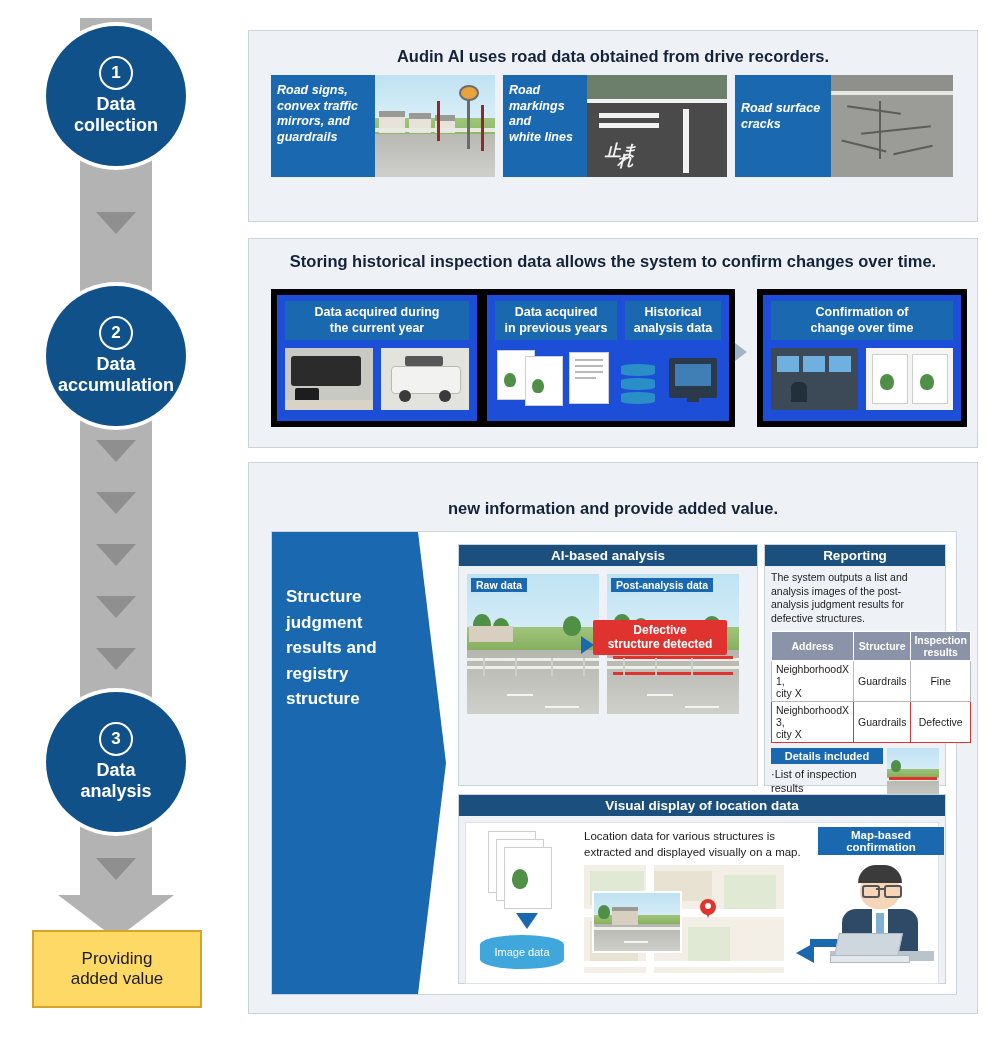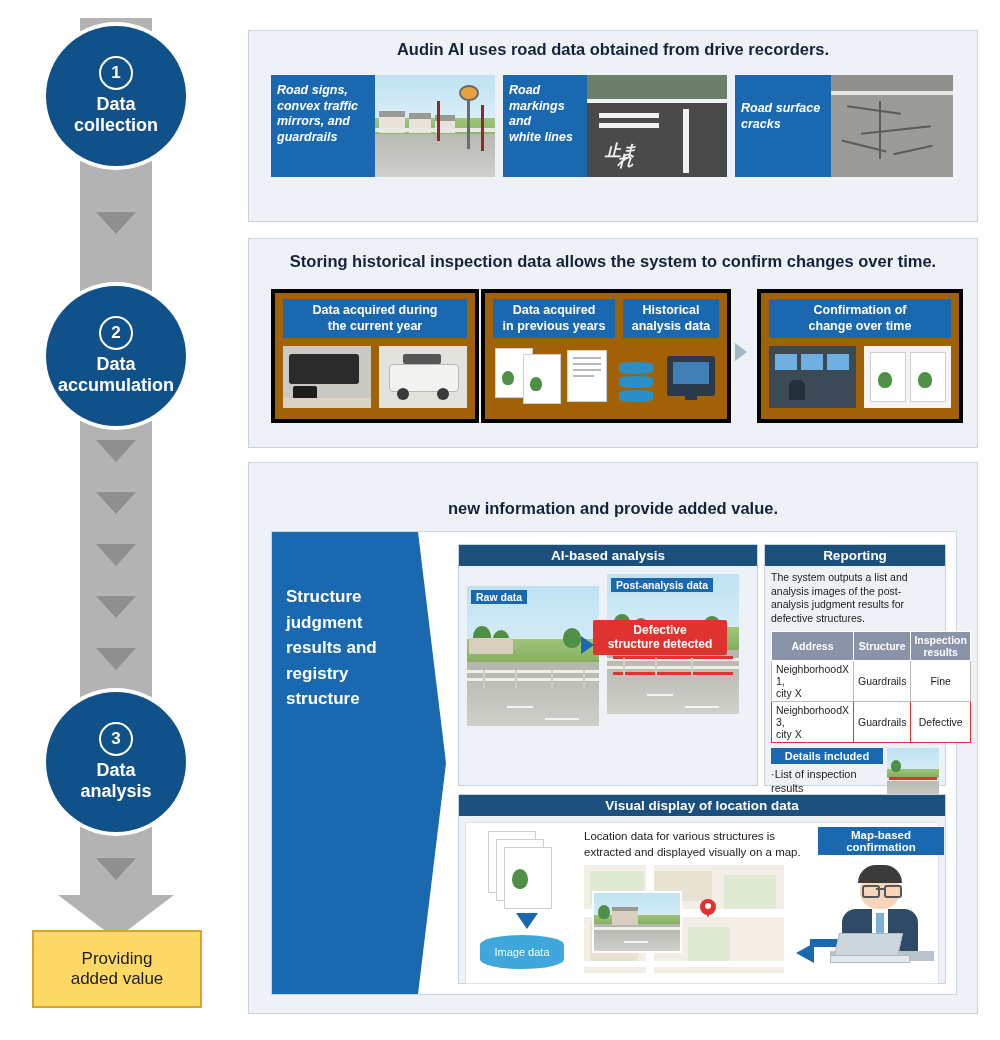--- a/index.html
+++ b/index.html
@@ -48,21 +48,21 @@
   .sceneB .kanji{position:absolute;color:#f2f2f2;font-size:16px;font-weight:bold;}
 
   
   .sceneC{width:100%;height:100%;background:#9b9b97;position:relative}
   .sceneC .crk{position:absolute;background:#5c5c58;}
   .sceneC .edge{position:absolute;background:#e6e6e2;}
 
   
   #panel2{left:248px;top:238px;width:728px;height:208px;}
   #p2-title{position:absolute;left:0;right:0;top:12px;}
-  .p2-group{position:absolute;top:50px;background:#a16207;border:4px solid #000000;}
+  .p2-group{position:absolute;top:50px;background:#1d4ed8;border:6px solid #000000;}
   .blue-cap{background:#1a69b0;color:#fff;font-size:12.5px;font-weight:bold;text-align:center;line-height:1.25;padding:4px 2px;}
   .photo{background:#c9c9c4;position:relative;overflow:hidden;}
   .docs{background:#fff;border:1px solid #cfcfcf;position:relative}
   .cyl{background:#2a8fc7;border-radius:50%/22%;}
   .arrowR{width:0;height:0;border-top:9px solid transparent;border-bottom:9px solid transparent;border-left:12px solid #9fb6c6;}
 
   
   #panel3{left:248px;top:462px;width:728px;height:550px;}
   #p3-title{position:absolute;left:0;right:0;top:14px;}
   #p3-body{position:absolute;left:22px;top:68px;width:684px;height:462px;background:#fff;border:1px solid #cdd6de;}
@@ -142,21 +142,21 @@
 </div>
 
 <div id="value-box">
   <div>
     <span>Providing</span><br>
     <span>added value</span>
   </div>
 </div>
 
 <div id="panel1" class="panel">
-  <div class="panel-title" style="position:absolute;left:0;right:0;top:8px;">Audin AI uses road data obtained from drive recorders.</div>
+  <div class="panel-title" style="position:absolute;left:0;right:0;top:15px;">Audin AI uses road data obtained from drive recorders.</div>
 
   <div id="p1-inner">
 
     <div class="p1-card" style="left:10px;width:224px;">
       <div class="p1-cap" style="width:104px;">
         <span>Road signs,</span><br>
         <span>convex traffic</span><br>
         <span>mirrors, and</span><br>
         <span>guardrails</span>
       </div>
@@ -317,21 +317,21 @@
       <span>judgment</span><br>
       <span>results and</span><br>
       <span>registry</span><br>
       <span>structure</span>
       <div class="tail"></div>
     </div>
 
     <div class="sec" style="left:186px;top:12px;width:298px;height:240px;">
       <div class="sec-head">AI-based analysis</div>
       <div style="display:flex;gap:8px;padding:8px;">
-        <div style="width:132px;margin-top:12px;">
+        <div style="width:132px;">
           <div class="scene-road" style="width:132px;height:140px;">
             <div style="position:absolute;left:4px;top:4px;background:#1a69b0;color:#fff;font-size:10.5px;font-weight:bold;padding:1px 5px;z-index:3;">Raw data</div>
             <div class="tree" style="left:6px;top:40px;width:18px;height:22px;"></div>
             <div class="tree" style="left:26px;top:44px;width:16px;height:18px;"></div>
             <div class="tree" style="left:96px;top:42px;width:18px;height:20px;"></div>
             <div style="position:absolute;left:2px;top:52px;width:44px;height:16px;background:#d9cfc0;"></div>
             <div class="rail" style="top:84px;"></div>
             <div class="rail" style="top:92px;"></div>
             <div class="post" style="left:16px;top:84px;height:18px;"></div>
             <div class="post" style="left:48px;top:84px;height:18px;"></div>

